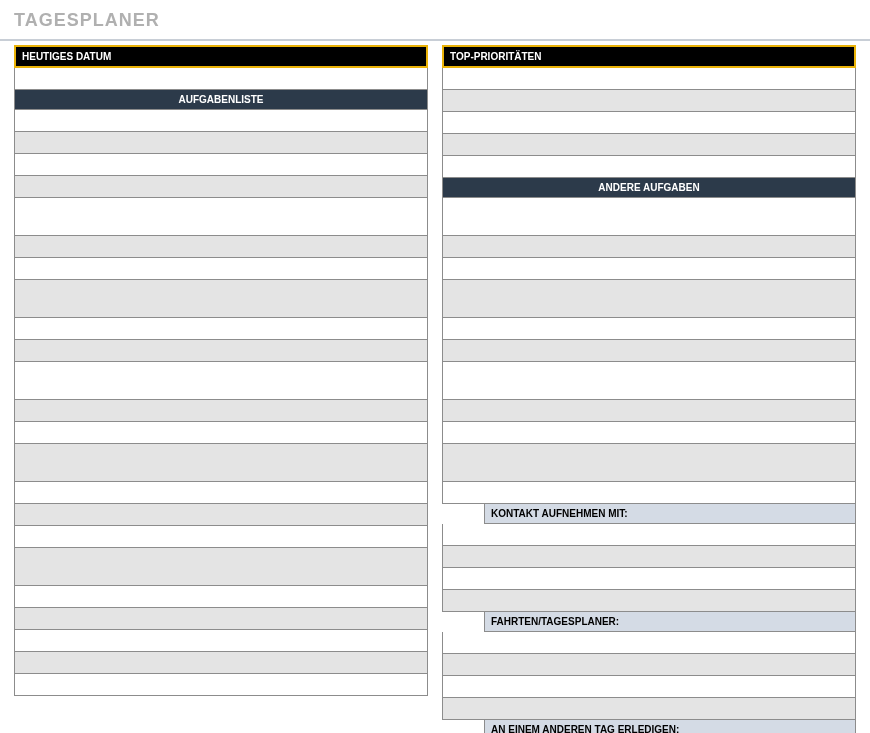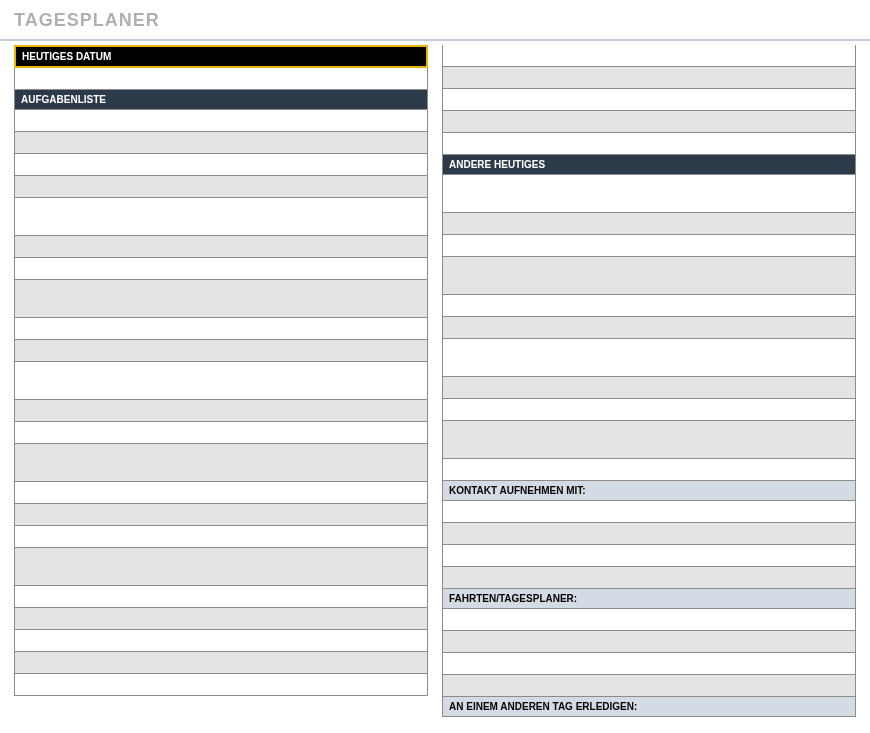--- a/index.html
+++ b/index.html
@@ -37,28 +37,30 @@
     padding: 4px 6px;
     border: 2px solid #eab308;
   }
   .hdr-navy {
     background: #2c3a4a;
     color: #ffffff;
     font-size: 10px;
     font-weight: bold;
     padding: 4px 6px;
     border: 1px solid #8c8c8c;
+    text-align: center;
   }
   .hdr-light {
     background: #d4dbe5;
     color: #000000;
     font-size: 10px;
     font-weight: bold;
     padding: 4px 6px;
     border: 1px solid #8c8c8c;
+    margin-left: 42px;
   }
   .row-white {
     background: #ffffff;
     height: 22px;
     border: 1px solid #8c8c8c;
     border-top: none;
   }
   .row-gray {
     background: #e4e4e4;
     height: 22px;
@@ -115,27 +117,28 @@
     <div class="row-white"></div>
     <div class="row-tall-gray"></div>
     <div class="row-white"></div>
     <div class="row-gray"></div>
     <div class="row-white"></div>
     <div class="row-gray"></div>
     <div class="row-white"></div>
   </div>
 
   <div class="col stack">
+    <div class="hdr-black">TOP-PRIORITÄTEN</div>
     <div class="row-white"></div>
     <div class="row-gray"></div>
     <div class="row-white"></div>
     <div class="row-gray"></div>
     <div class="row-white"></div>
 
-    <div class="hdr-navy">ANDERE HEUTIGES</div>
+    <div class="hdr-navy">ANDERE AUFGABEN</div>
     <div class="row-tall-white"></div>
     <div class="row-gray"></div>
     <div class="row-white"></div>
     <div class="row-tall-gray"></div>
     <div class="row-white"></div>
     <div class="row-gray"></div>
     <div class="row-tall-white"></div>
     <div class="row-gray"></div>
     <div class="row-white"></div>
     <div class="row-tall-gray"></div>

